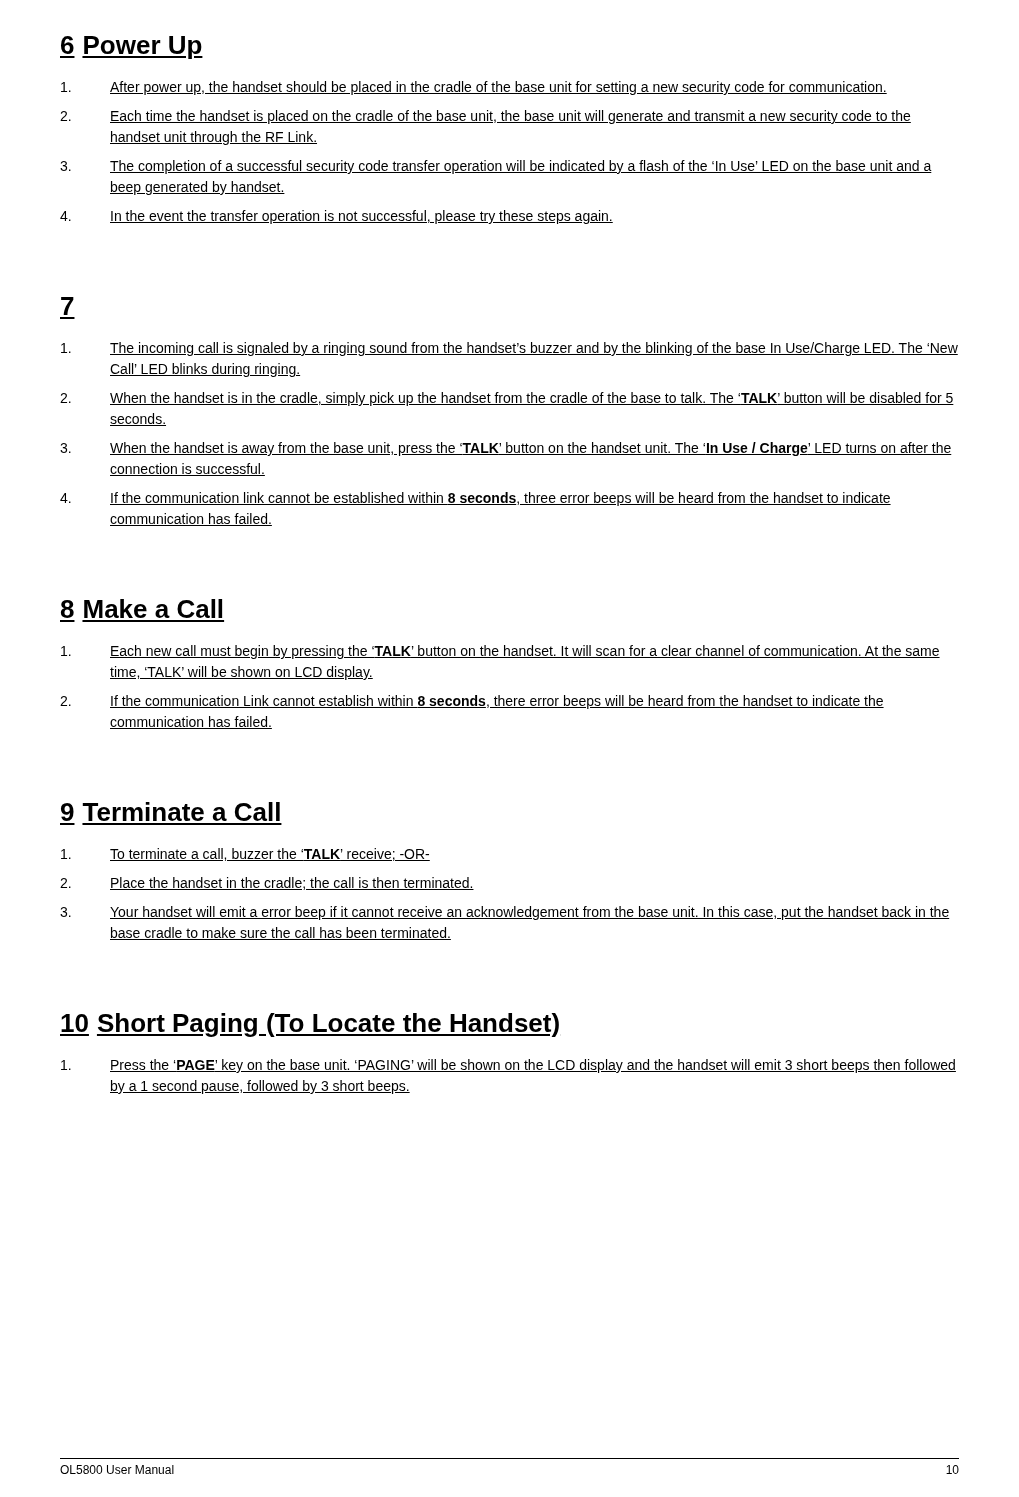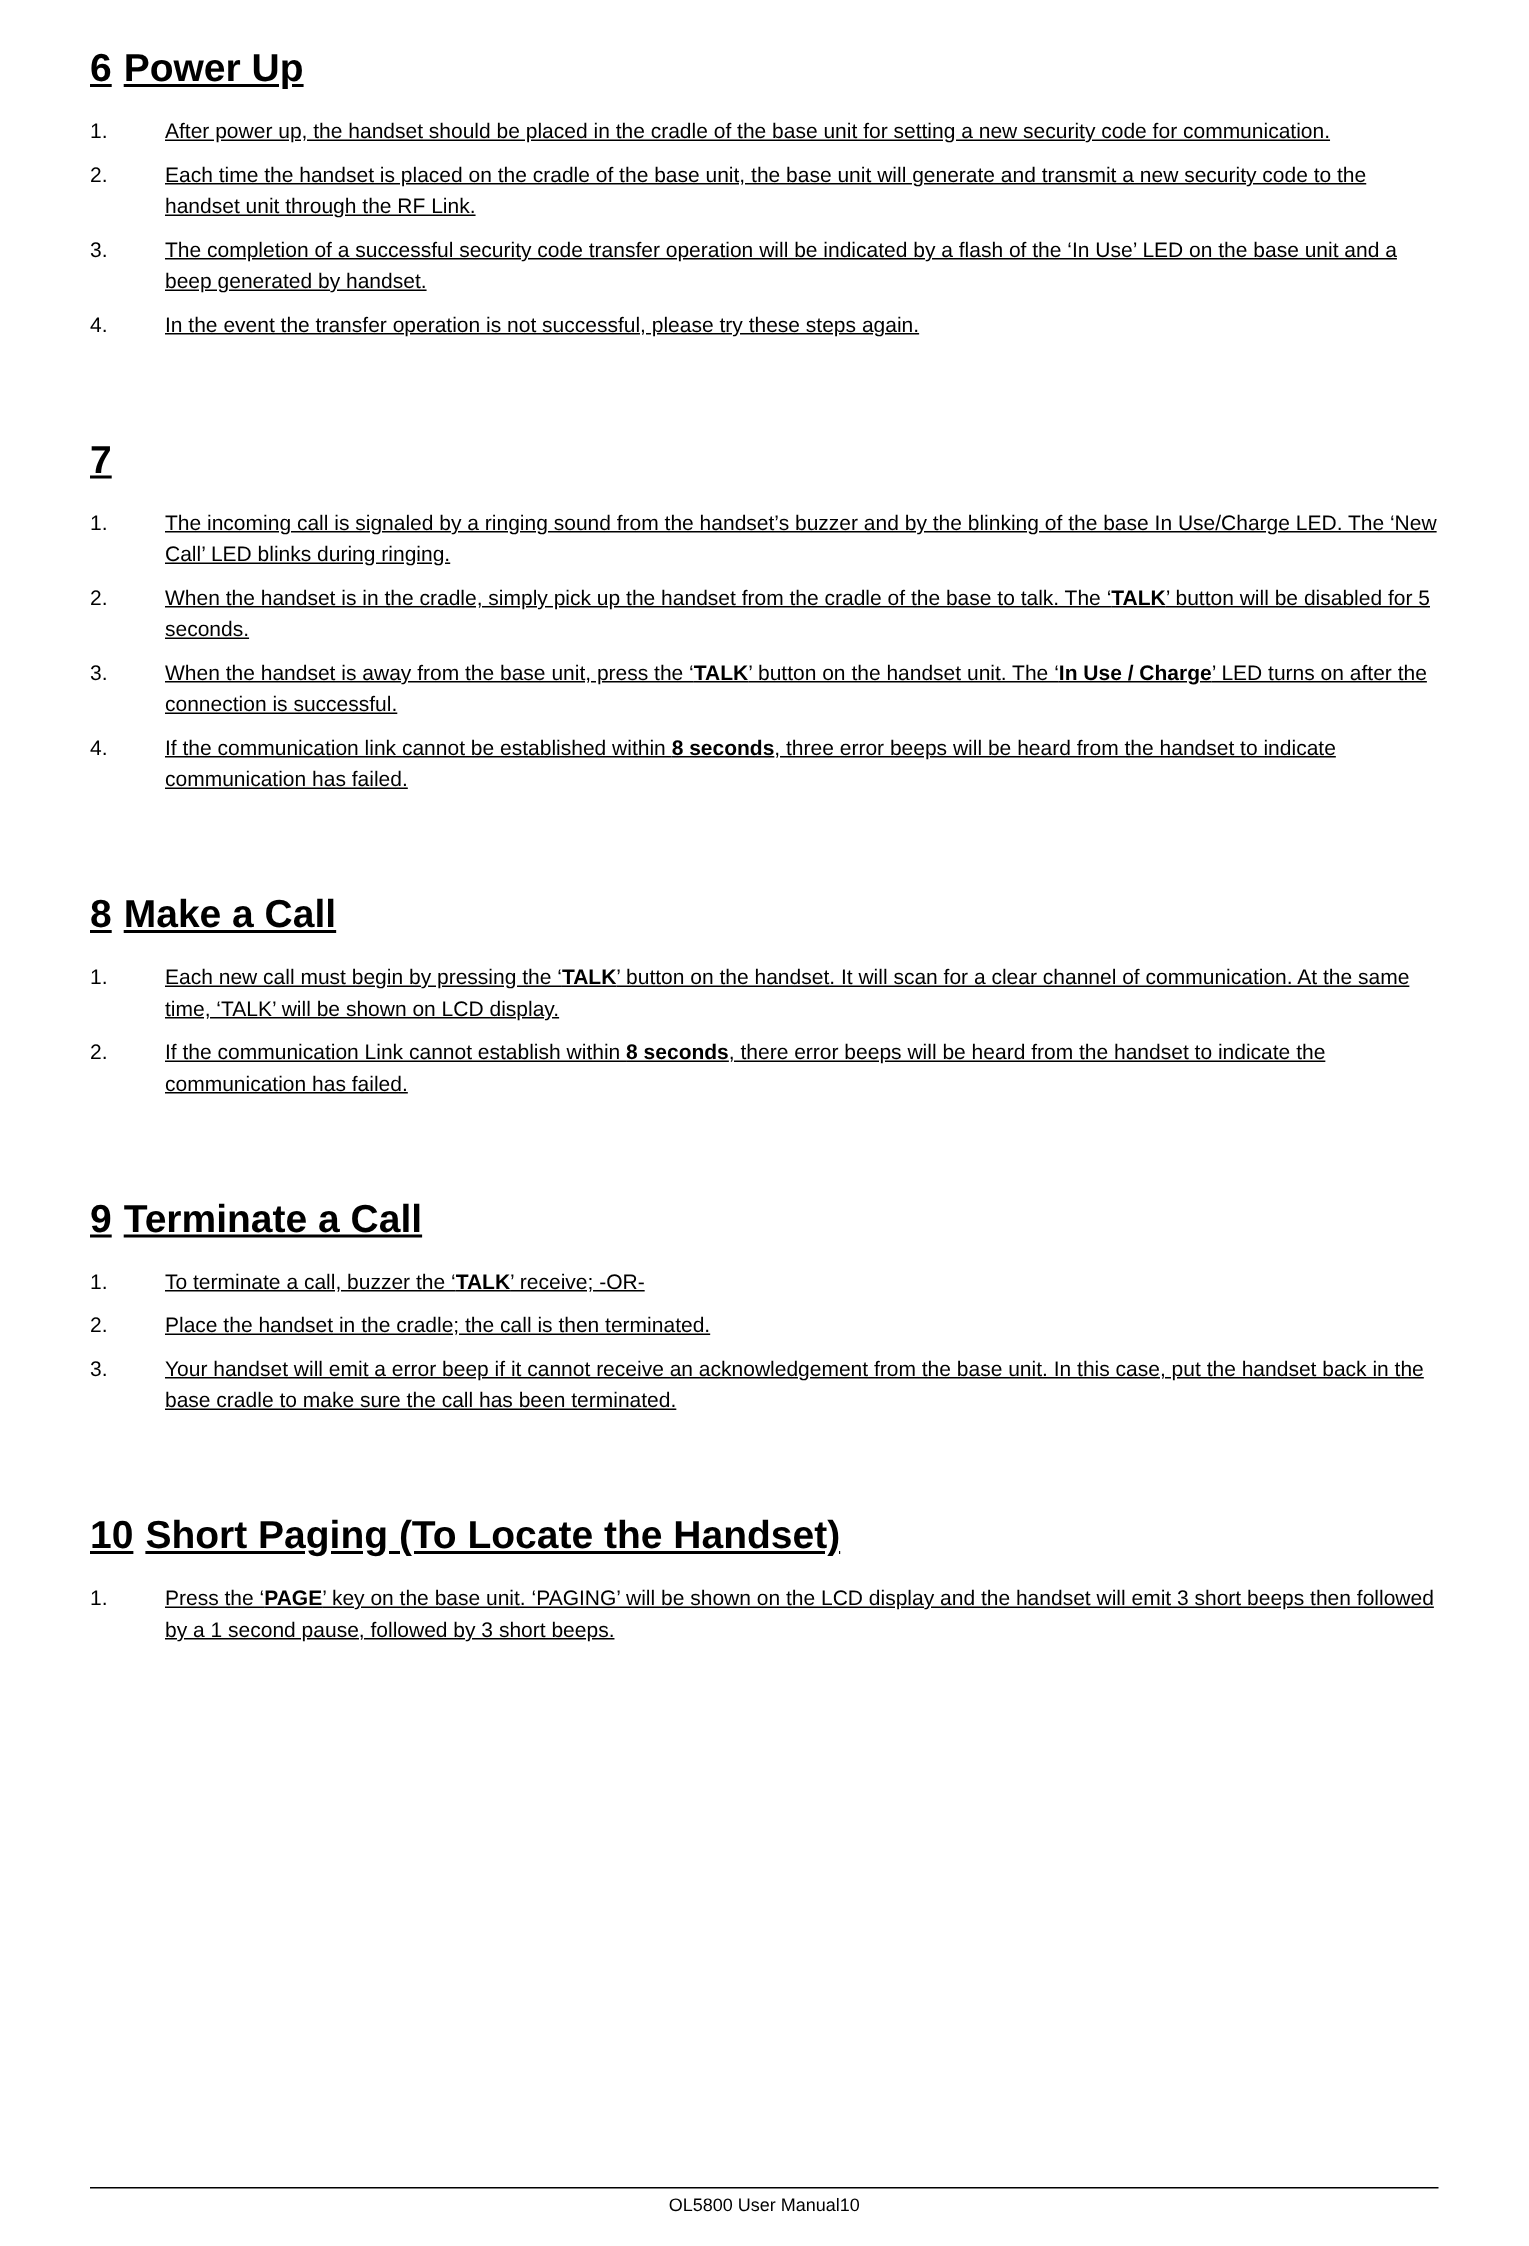--- a/index.html
+++ b/index.html
@@ -58,21 +58,21 @@
       padding: 0 60px;
     }
 
     .footer-line {
       border-top: 1px solid #000;
       margin-bottom: 4px;
     }
 
     .footer-content {
       display: flex;
-      justify-content: center;
+      justify-content: space-between;
       font-size: 12px;
     }
 
     .section-spacer {
       height: 20px;
     }
   </style>
 </head>
 <body>
 

